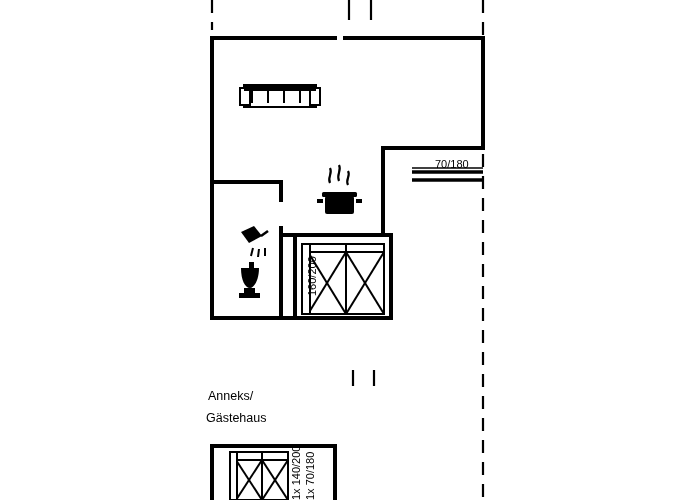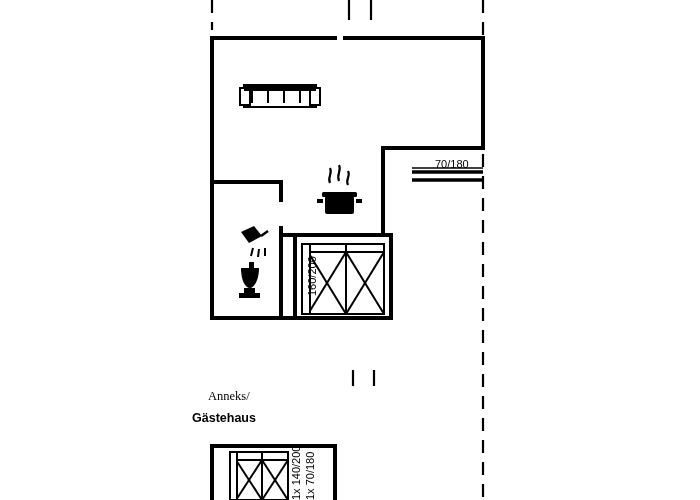--- a/index.html
+++ b/index.html
@@ -175,20 +175,20 @@
       <line x1="262" y1="500" x2="288" y2="460"></line>
       <rect x="230" y="452" width="7" height="48" fill="#ffffff"></rect>
     </g>
 
   </svg>
 
   <div class="lbl" style="left:435px; top:158px;">70/180</div>
 
   <div class="lbl vert" style="left:306px; top:296px;">160/200</div>
 
-  <div class="annex-title" style="left:208px; top:389px;font-family:Liberation Serif, serif;">Anneks/</div>
-  <div class="annex-title" style="left:192px; top:411px;font-weight:bold;">Gästehaus</div>
+  <div class="annex-title" style="left:208px; top:389px;">Anneks/</div>
+  <div class="annex-title" style="left:206px; top:411px;">Gästehaus</div>
 
   <div class="lbl vert" style="left:290px; top:500px;">1x 140/200</div>
 
   <div class="lbl vert" style="left:304px; top:500px;">1x 70/180</div>
 
 </div>
 
 </body></html>

